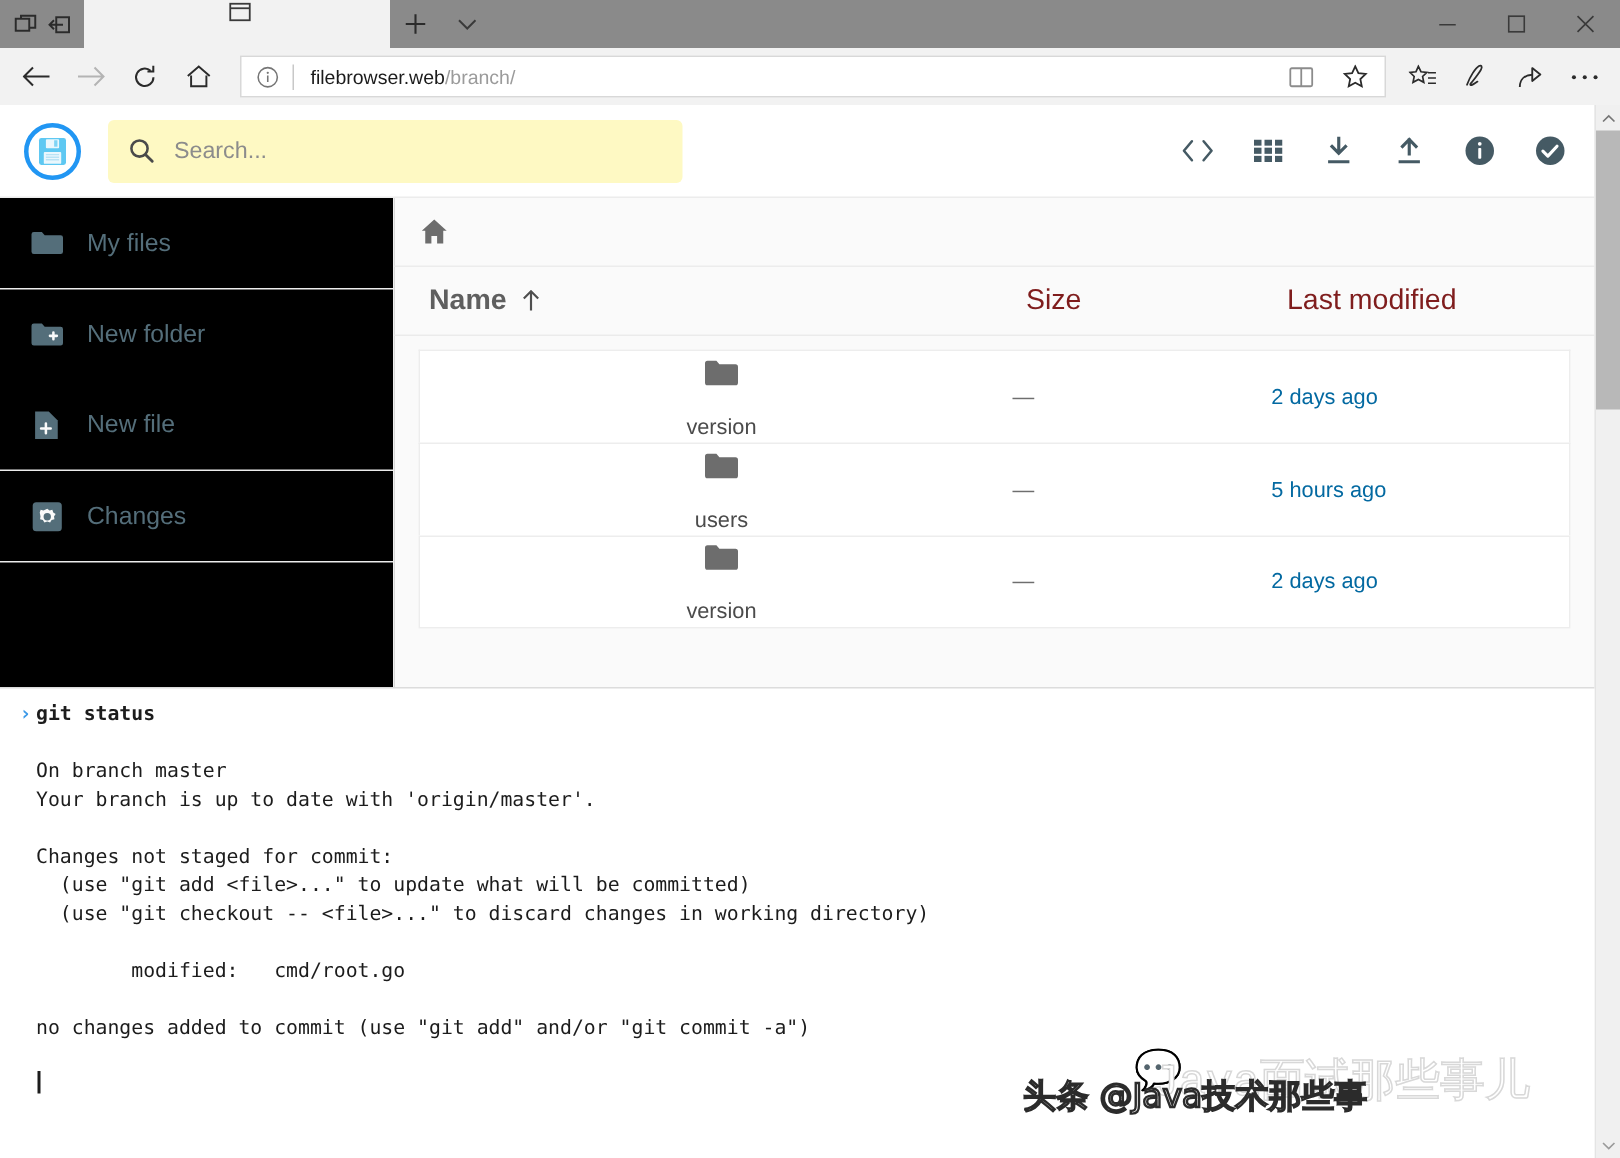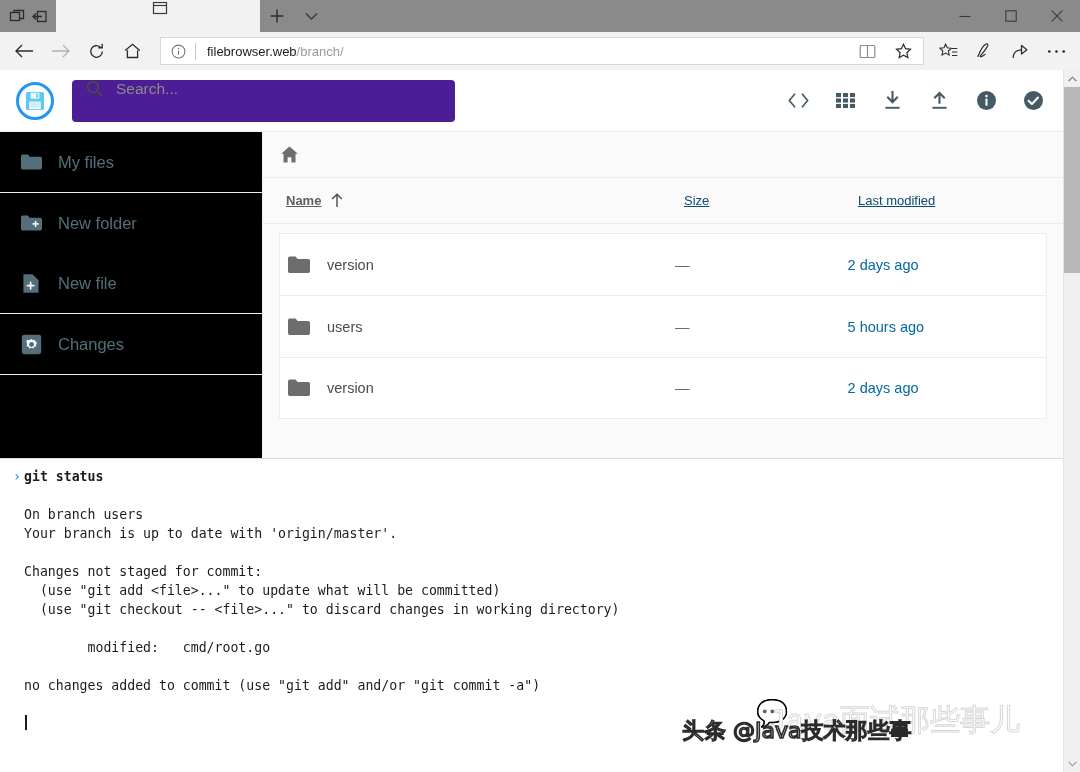--- a/index.html
+++ b/index.html
@@ -88,22 +88,22 @@
     background: #ffffff; border-bottom: 1px solid #ececec;
     display: flex; align-items: center; padding: 0 18px 0 16px;
   }
   .logo {
     width: 38px; height: 38px; border-radius: 50%;
     border: 3px solid #2196f3; background: #fff;
     display: flex; align-items: center; justify-content: center; flex: none;
     font-size: 19px; line-height: 1;
   }
   .searchbox {
-    margin-left: 18px; width: 383px; height: 42px; background: #4c1d95;
-    border-radius: 4px; display: flex; align-items: flex-start; padding: 0 14px; flex: none;
+    margin-left: 18px; width: 383px; height: 42px; background: #fef9c3;
+    border-radius: 4px; display: flex; align-items: center; padding: 0 14px; flex: none;
   }
   .search-ph { margin-left: 13px; font-size: 15.5px; color: #8c8c8c; }
   .appheader-spacer { flex: 1; }
   .app-actions { display: flex; align-items: center; gap: 23px; flex: none; }
   .appicon { width: 24px; height: 24px; display:flex; align-items:center; justify-content:center; color: #455a64; }
 
   
   .sidebar {
     position: absolute; left: 0; top: 62px; width: 263px; height: 640px;
     background: #000000; border-right: 1px solid #efefef;
@@ -122,32 +122,32 @@
   }
   .breadcrumb {
     height: 46px; display: flex; align-items: center; padding-left: 17px;
     border-bottom: 1px solid #ececec;
   }
   .crumb-ico { width: 19px; height: 19px; color: #6d6d6d; display: block; }
   .listhead {
     height: 46px; display: flex; align-items: center;
     padding: 0 0 0 23px; border-bottom: 1px solid #ebebeb;
   }
-  .th { font-size: 13px; color: #5f5f5f; font-weight: 700; text-decoration: underline; }
-  .th.sub { font-weight: 400; color: #0c4a6e; }
+  .th { font-size: 19px; color: #5f5f5f; font-weight: 700; }
+  .th.sub { font-weight: 400; color: #7f1d1d; }
   .th-name { width: 398px; display: flex; align-items: center; gap: 9px; }
   .th-size { width: 174px; }
   .th-mod  { width: 200px; }
   .rows { padding: 9px 16px 0 16px; }
   .row {
     height: 62px; background: #ffffff; border: 1px solid #ededed;
     border-bottom: none; display: flex; align-items: center; padding-left: 7px;
   }
   .row:last-child { border-bottom: 1px solid #ededed; }
-  .cell-name { width: 391px; display: flex; align-items: center; gap: 16px; }
+  .cell-name { width: 391px; display: flex; align-items: center; gap: 16px; flex-direction: column; }
   .cell-size { width: 174px; font-size: 14.5px; color: #6e6e6e; }
   .cell-mod  { width: 200px; font-size: 14.5px; color: #0369a1; }
   .fname { font-size: 14.5px; color: #4b4b4b; }
   .folder-ico { width: 24px; height: 24px; color: #6d6d6d; display:block; flex:none; }
 
   
   .pagescroll {
     position: absolute; right: 0; top: 0; width: 17px; height: 702px;
     background: #f0f0f0; border-left: 1px solid #e4e4e4;
   }
@@ -517,21 +517,21 @@
       <div class="sb-arrow bot">
         <svg width="9" height="6" viewBox="0 0 9 6">
             <path d="M0.7 1L4.5 4.8 8.3 1" fill="none" stroke="#9a9a9a" stroke-width="1.1"></path>
           </svg>
       </div>
     </div>
 
     <div class="terminal">
       <div class="term-line cmd"><span class="term-prompt">›</span><span>git status</span></div>
       <div class="term-line"></div>
-      <div class="term-line">On branch users</div>
+      <div class="term-line">On branch master</div>
       <div class="term-line">Your branch is up to date with 'origin/master'.</div>
       <div class="term-line"></div>
       <div class="term-line">Changes not staged for commit:</div>
       <div class="term-line">  (use "git add &lt;file&gt;..." to update what will be committed)</div>
       <div class="term-line">  (use "git checkout -- &lt;file&gt;..." to discard changes in working directory)</div>
       <div class="term-line"></div>
       <div class="term-line">        modified:   cmd/root.go</div>
       <div class="term-line"></div>
       <div class="term-line">no changes added to commit (use "git add" and/or "git commit -a")</div>
       <div class="term-line"></div>

